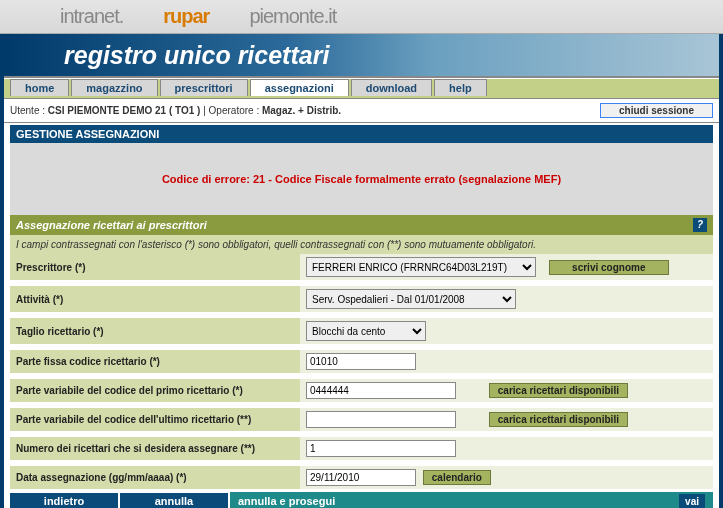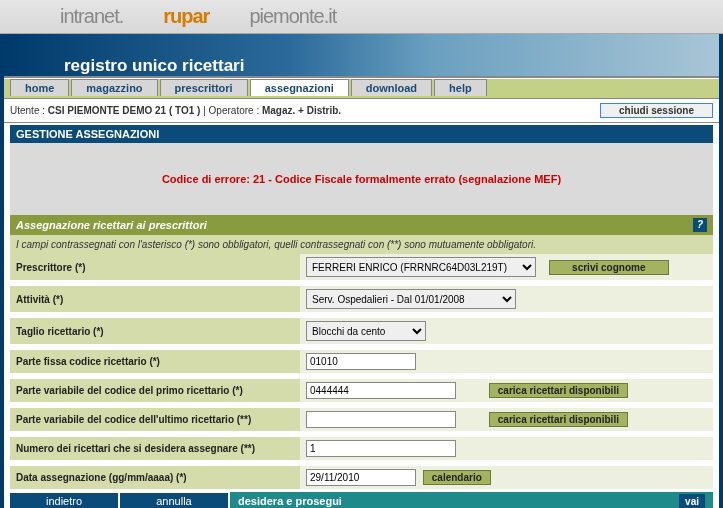--- a/index.html
+++ b/index.html
@@ -3,42 +3,42 @@
 <meta charset="utf-8">
 <style>
   * { box-sizing: border-box; margin: 0; padding: 0; }
   body { font-family: Verdana, Arial, sans-serif; font-size: 11px; background: #fff; }
   .page { width: 723px; margin: 0; }
   .top-banner { height: 34px; background: linear-gradient(#e5e5e5,#d8d8d8); border-bottom:1px solid #aaa; padding-left:60px; display:flex; align-items:center;gap:40px;}
   .top-banner .i1 { color:#888; font-size:20px; letter-spacing:-1px; font-weight:normal;}
   .top-banner .i2 { color:#d97b00; font-size:20px; font-weight:bold; letter-spacing:-1px;}
   .top-banner .i3 { color:#888; font-size:20px; letter-spacing:-1px;}
   .title-bar { height: 44px; background: linear-gradient(to right, #003a6a 0%, #2b6a9a 40%, #6ba0c0 60%, #a8c5d6 100%); display:flex; align-items:flex-end; padding:0 0 0 60px; border-bottom:2px solid #888; position:relative;}
-  .title-bar h1 { color:#fff; font-size:17px; font-weight:bold; letter-spacing:0px; }
+  .title-bar h1 { color:#fff; font-size:25px; font-weight:bold; font-style:italic; letter-spacing:0px; padding-bottom:6px;}
   .tabs { background:#c3d088; height:20px; display:flex; align-items:flex-start; padding-left:6px; border-top:1px solid #fff;}
   .tab { background:#d6d6d6; border:1px solid #888; border-bottom:none; padding:2px 14px 2px 14px; margin-right:2px; font-size:11px; color:#1b4a73; cursor:pointer; font-weight:bold;}
   .tab.active { background:#fff; color:#1b4a73;}
   .userbar { background:#fff; border-top:1px solid #888; border-bottom:1px solid #888; padding:4px 6px; font-size:10px; color:#333; display:flex; justify-content:space-between; align-items:center;}
   .userbar b { font-weight:bold;}
   .btn-chiudi { background:#f0f0f0; border:1px solid #3b82f6; padding:1px 18px; font-size:10px; font-weight:bold; cursor:pointer;}
   .section-title { background:#0a4b7a; color:#fff; font-weight:bold; font-size:11px; padding:3px 6px;}
   .error-box { background:#dadada; text-align:center; padding:30px; color:#c00; font-weight:bold; font-size:11px;}
   .green-bar { background:#8a9a3f; color:#fff; font-weight:bold; font-size:11px; padding:3px 6px; display:flex; justify-content:space-between; align-items:center;font-style:italic;}
   .help-box { background:#0a4b7a; color:#fff; width:14px; height:14px; text-align:center; font-weight:bold; font-size:10px; line-height:14px; cursor:pointer;}
   .info-row { background:#d3dcaa; padding:4px 6px; font-style:italic; font-size:10px; color:#333;}
   table.form { width:100%; border-collapse:collapse;padding-left:22px;}
   table.form td { padding:3px 6px; font-size:10px; vertical-align:middle;}
   table.form td.label { background:#d3dcaa; font-weight:bold; width:290px; color:#222;}
   table.form td.field { background:#eef0df;}
   .sep td { background:#fff; height:2px; padding:0;}
   input[type=text] { font-size:10px; padding:1px 3px; border:1px solid #888; background:#fff; height:17px;}
   select { font-size:10px; padding:0 1px; border:1px solid #888; background:#efefef; height:20px;}
   .btn-olive { background:#a4b360; border:1px solid #6c7a3a; padding:1px 8px; font-size:10px; font-weight:bold; color:#222; cursor:pointer; display:inline-block; text-align:center;}
   .bottom-bar { display:flex; align-items:center; height:20px; margin-top:2px;}
-  .btn-blue { background:#0a4b7a; color:#fff; font-weight:normal; font-size:11px; padding:2px 0; text-align:center; cursor:pointer; border-right:2px solid #fff; display:inline-block;}
+  .btn-blue { background:#0a4b7a; color:#fff; font-weight:bold; font-size:11px; padding:2px 0; text-align:center; cursor:pointer; border-right:2px solid #fff; display:inline-block;}
   .btn-teal { background:#1f8a8a; color:#fff; font-weight:bold; font-size:11px; padding:2px 8px; flex:1; cursor:pointer; display:flex; align-items:center; justify-content:space-between;}
   .vai { background:#0a4b7a; color:#fff; font-weight:bold; font-size:10px; padding:2px 6px; margin-left:6px; cursor:pointer;}
   .footer-strip { height:18px; background: linear-gradient(to right, #a8c5d6 0%, #003a6a 100%); margin-top:6px;}
   .content-wrap { padding:2px 6px 4px 6px; background:#fff;}
   .outer-frame { border-left:4px solid #003a6a; border-right:4px solid #003a6a; border-bottom:4px solid #003a6a;}
 </style>
 </head>
 <body>
 
 <div class="page">
@@ -150,20 +150,20 @@
             <span class="btn-olive" style="margin-left:4px;">calendario</span>
           </td>
         </tr>
       </tbody>
         </table>
 
       <div class="bottom-bar">
         <span class="btn-blue" style="width:110px;">indietro</span>
         <span class="btn-blue" style="width:110px;">annulla</span>
         <span class="btn-teal">
-          <span>desidera e prosegui</span>
+          <span>annulla e prosegui</span>
           <span class="vai">vai</span>
         </span>
       </div>
     </div>
     <div class="footer-strip"></div>
   </div>
 </div>
 
 </body></html>

